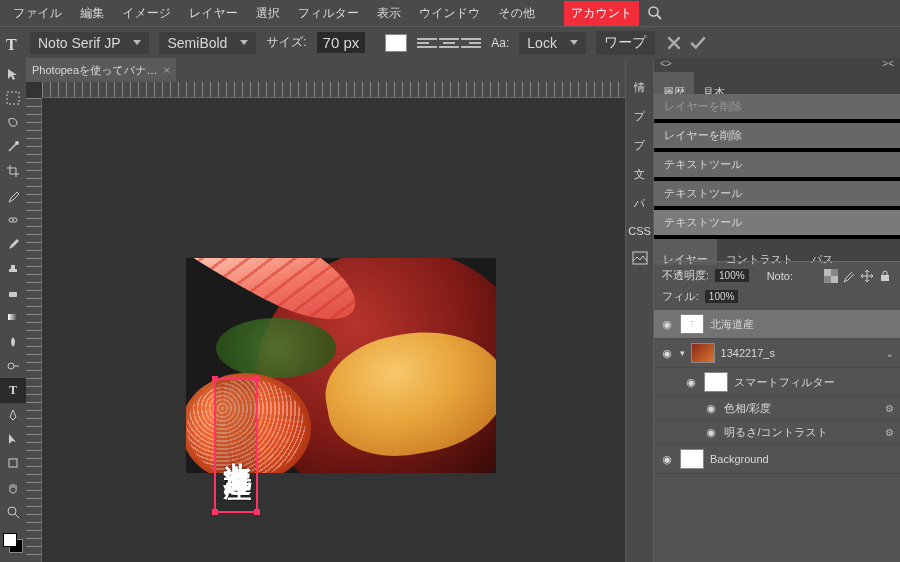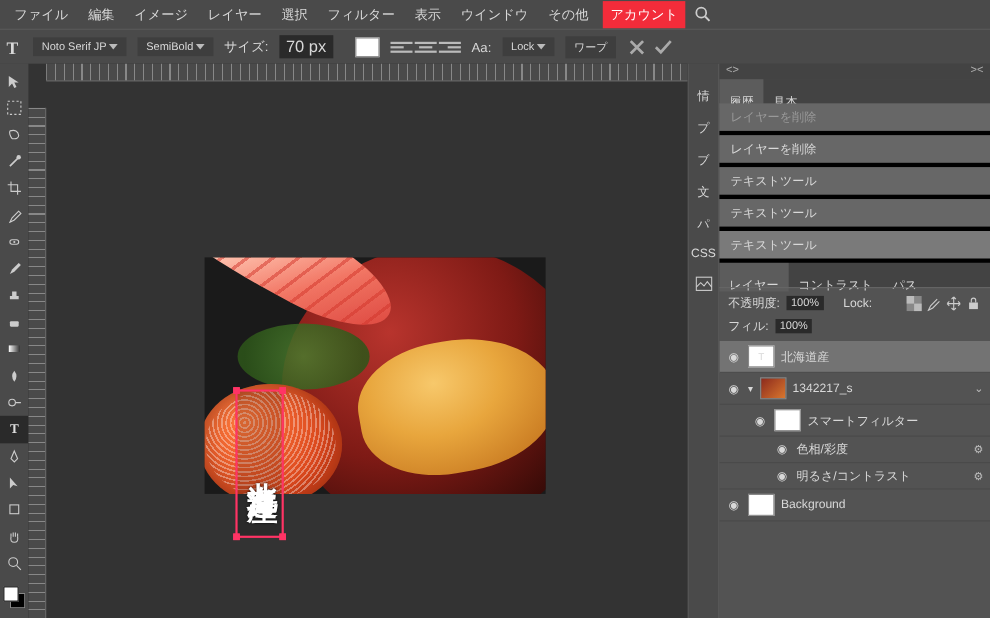--- a/index.html
+++ b/index.html
@@ -1,24 +1,24 @@
 <!DOCTYPE html>
 <html><head>
 <meta charset="utf-8">
 <style>
 :root{--bg:#4a4a4a;--bg-dark:#3a3a3a;--bg-darker:#2e2e2e;--panel:#535353;--border:#6a6a6a;--text:#d8d8d8;--accent:#f32c3a;--highlight:#666}
 *{box-sizing:border-box;margin:0;padding:0;font-family:"Hiragino Sans","Meiryo",sans-serif;outline:none}
 body{width:900px;height:562px;background:var(--bg-dark);color:var(--text);font-size:12px;overflow:hidden;display:flex;flex-direction:column}
 .menubar{display:flex;align-items:center;background:var(--bg);height:26px;padding:0 4px;gap:0}
 .menubar .mitem{padding:4px 9px;cursor:default;white-space:nowrap}
-.menubar .acct{background:var(--accent);color:#fff;padding:4px 7px;margin-left:4px}
+.menubar .acct{background:var(--accent);color:#fff;padding:4px 7px;margin-left:20px}
 .menubar .mag{margin-left:8px;fill:#ccc}
 .options{display:flex;align-items:center;background:var(--bg);height:32px;padding:0 6px;gap:10px;border-top:1px solid #5c5c5c}
 .options .tool-ico{width:14px;height:14px;font-weight:bold;font-family:serif;font-size:16px}
-.dd{display:flex;align-items:center;background:#3e3e3e;padding:3px 8px;gap:2px;font-size:10px}
+.dd{display:flex;align-items:center;background:#3e3e3e;padding:3px 8px;gap:13px;font-size:14px}
 .dd .tri{width:0;height:0;border-left:4px solid transparent;border-right:4px solid transparent;border-top:5px solid #bbb}
 .num{background:#2a2a2a;padding:2px 6px;min-width:38px;text-align:center;font-size:15px}
 .swatch{width:22px;height:18px;background:#fff;border:1px solid #888}
 .align-grp{display:flex;gap:2px}
 .align-btn{width:20px;height:18px;display:flex;flex-direction:column;gap:2px;justify-content:center}
 .align-btn span{height:2px;background:#bbb}
 .align-btn.l span:nth-child(2){width:60%}
 .align-btn.c span:nth-child(2){width:60%;margin:0 auto}
 .align-btn.r span:nth-child(2){width:60%;margin-left:40%}
 .confirm-grp{display:flex;align-items:center;gap:6px}
@@ -256,20 +256,26 @@
           <path d="M9 9 L13 13" stroke="#ccc"></path>
         </svg>
       </div>
     <div class="cswatch">
         <div class="fg"></div>
         <div class="bg"></div>
       </div>
   </div>
 
   <div class="canvas-area">
+    <div class="tabbar">
+      <div class="tab">
+        <span>Photopeaを使ってバナ…</span>
+          <span class="x">×</span>
+      </div>
+    </div>
     <div class="rulers"></div>
     <div class="vruler"></div>
     <div class="workspace">
       <div class="artwork">
         <div class="food">
           <div class="bowl"></div>
             <div class="greens"></div>
             <div class="noodle"></div>
             <div class="roe"></div>
             <div class="shrimp"></div>
@@ -317,21 +323,21 @@
       <div class="ptabs">
         <div class="ptab active">レイヤー</div>
         <div class="ptab">コントラスト</div>
         <div class="ptab">パス</div>
       </div>
       <div class="layeropts">
         <div class="row">
           <span>不透明度:</span>
           <span class="smallnum">100%</span>
           <span class="tri"></span>
-          <span style="margin-left:6px">Lock:</span>
+          <span style="margin-left:6px">Noto:</span>
           <div class="lock-ico">
             <svg width="14" height="14">
                 <rect width="14" height="14" fill="#888"></rect>
                 <rect x="0" y="0" width="7" height="7" fill="#bbb"></rect>
                 <rect x="7" y="7" width="7" height="7" fill="#bbb"></rect>
               </svg>
             <svg width="14" height="14">
                 <path d="M10 3 L4 9 L2 13 L6 11 L12 5" stroke="#ccc" fill="none"></path>
               </svg>
             <svg width="14" height="14">

